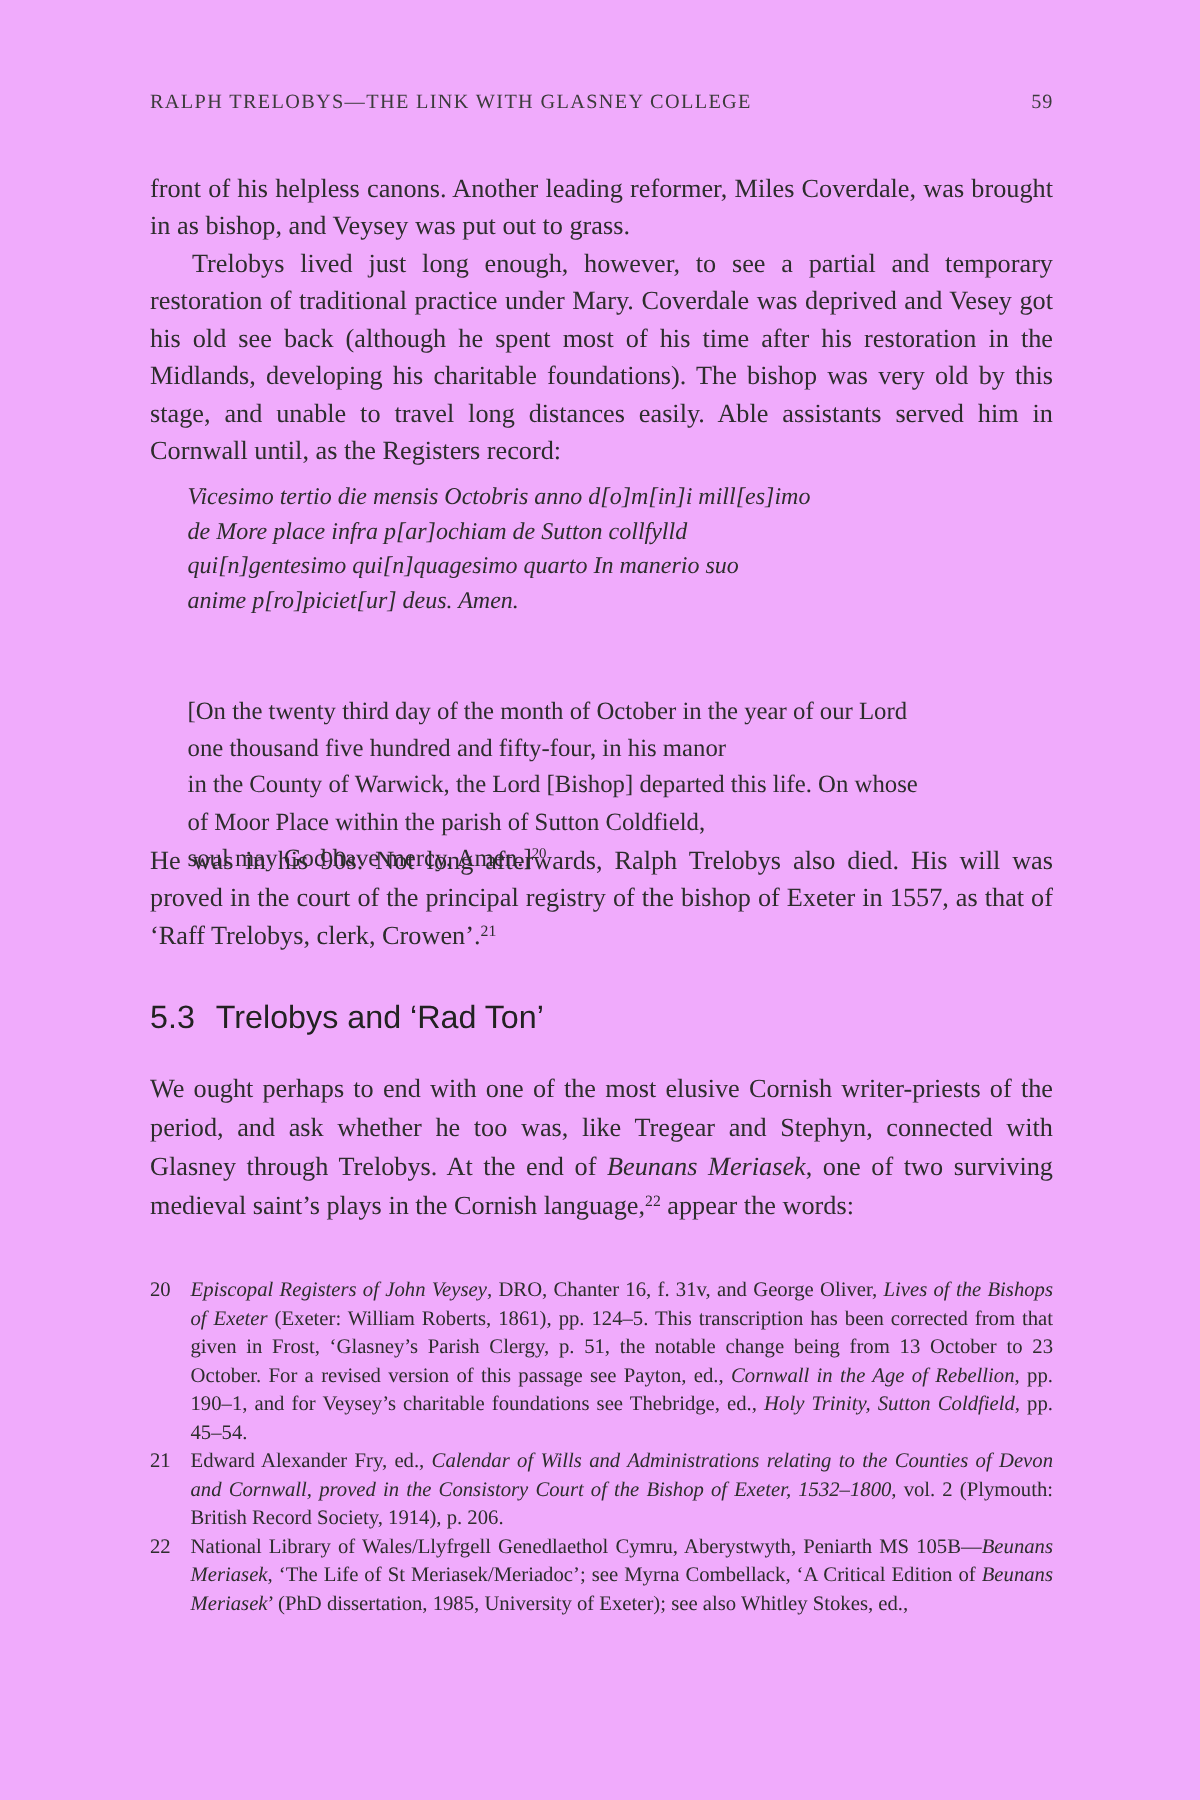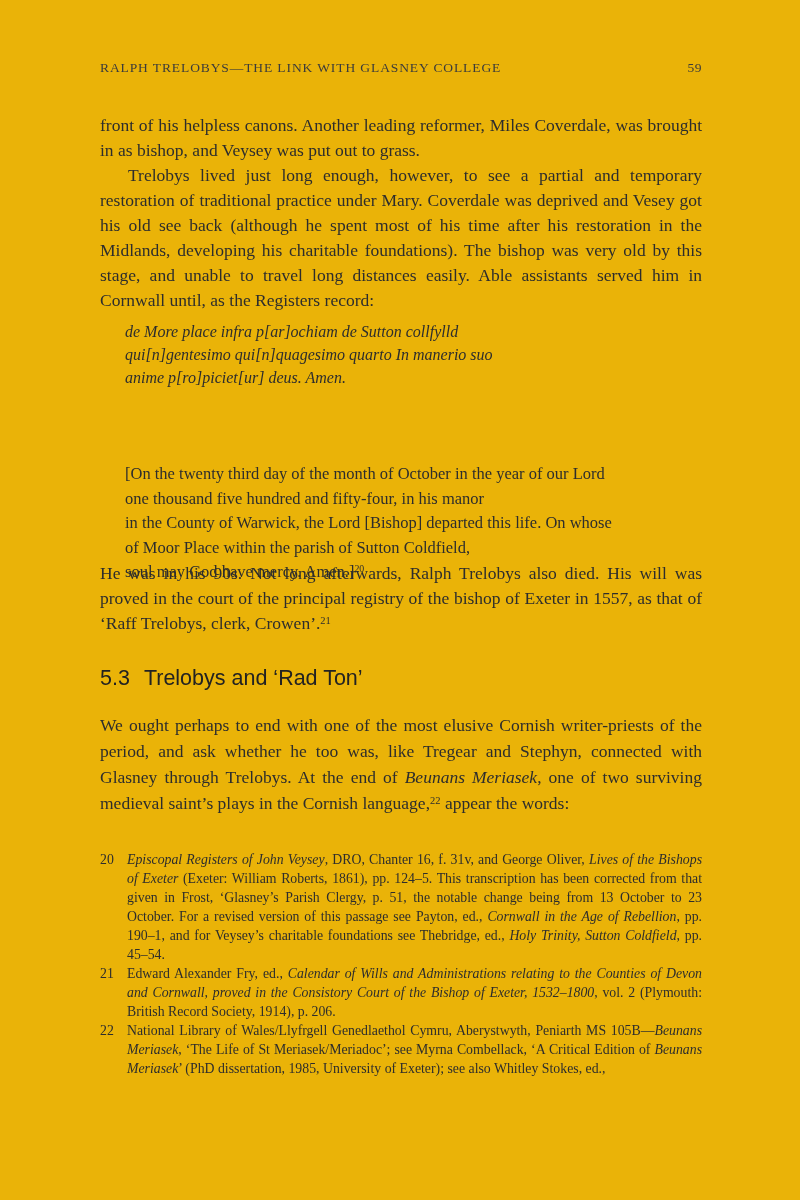--- a/index.html
+++ b/index.html
@@ -2,21 +2,21 @@
 <html><head>
 <meta charset="utf-8">
 <style>
   * { margin: 0; padding: 0; box-sizing: border-box; }
   html, body { background: #ffffff; }
   .page {
     position: relative;
     width: 800px;
     height: 1200px;
     margin: 0 auto;
-    background: #eab308;
+    background: #f0abfc;
     color: #2d2d2d;
     font-family: "Liberation Serif", serif;
     overflow: hidden;
   }
   .abs { position: absolute; left: 100px; width: 602px; }
 
   .running-head {
     display: flex;
     justify-content: space-between;
     align-items: baseline;
@@ -84,20 +84,21 @@
   <div class="abs running-head" style="top:60px;">
     <span>RALPH TRELOBYS—THE LINK WITH GLASNEY COLLEGE</span>
     <span class="pagenum">59</span>
   </div>
 
   <p class="abs body-para" style="top:113px;">front of his helpless canons. Another leading reformer, Miles Coverdale, was brought in as bishop, and Veysey was put out to grass.</p>
 
   <p class="abs body-para indent" style="top:163px;">Trelobys lived just long enough, however, to see a partial and temporary restoration of traditional practice under Mary. Coverdale was deprived and Vesey got his old see back (although he spent most of his time after his restoration in the Midlands, developing his charitable foundations). The bishop was very old by this stage, and unable to travel long distances easily. Able assistants served him in Cornwall until, as the Registers record:</p>
 
   <div class="abs quote quote-latin" style="top:320px;">
+    <div>Vicesimo tertio die mensis Octobris anno d[o]m[in]i mill[es]imo</div>
     <div>de More place infra p[ar]ochiam de Sutton collfylld</div>
     <div>qui[n]gentesimo qui[n]quagesimo quarto In manerio suo</div>
     <div>anime p[ro]piciet[ur] deus. Amen.</div>
   </div>
 
   <div class="abs quote quote-trans" style="top:438px;">
     <div><span>[On the twenty third day of the month of October in the year of our Lord</span></div>
     <div><span>one thousand five hundred and fifty-four, in his manor</span></div>
     <div><span>in the County of Warwick, the Lord [Bishop] departed this life. On whose</span></div>
     <div><span>of Moor Place within the parish of Sutton Coldfield,</span></div>

